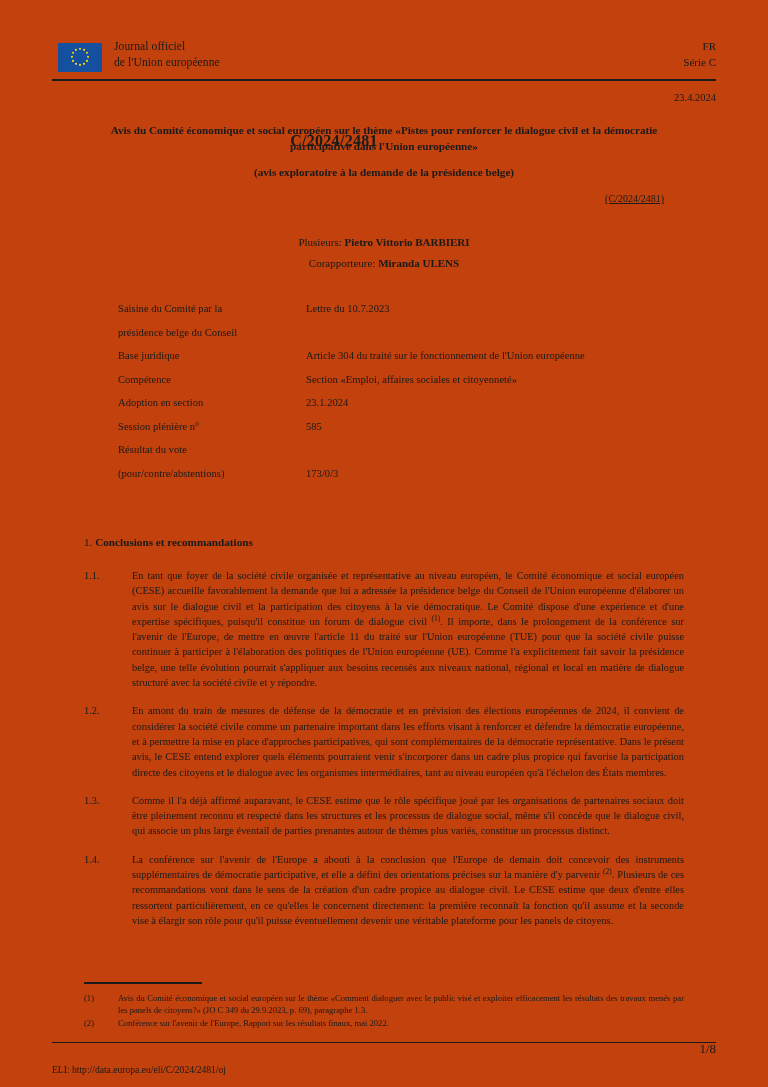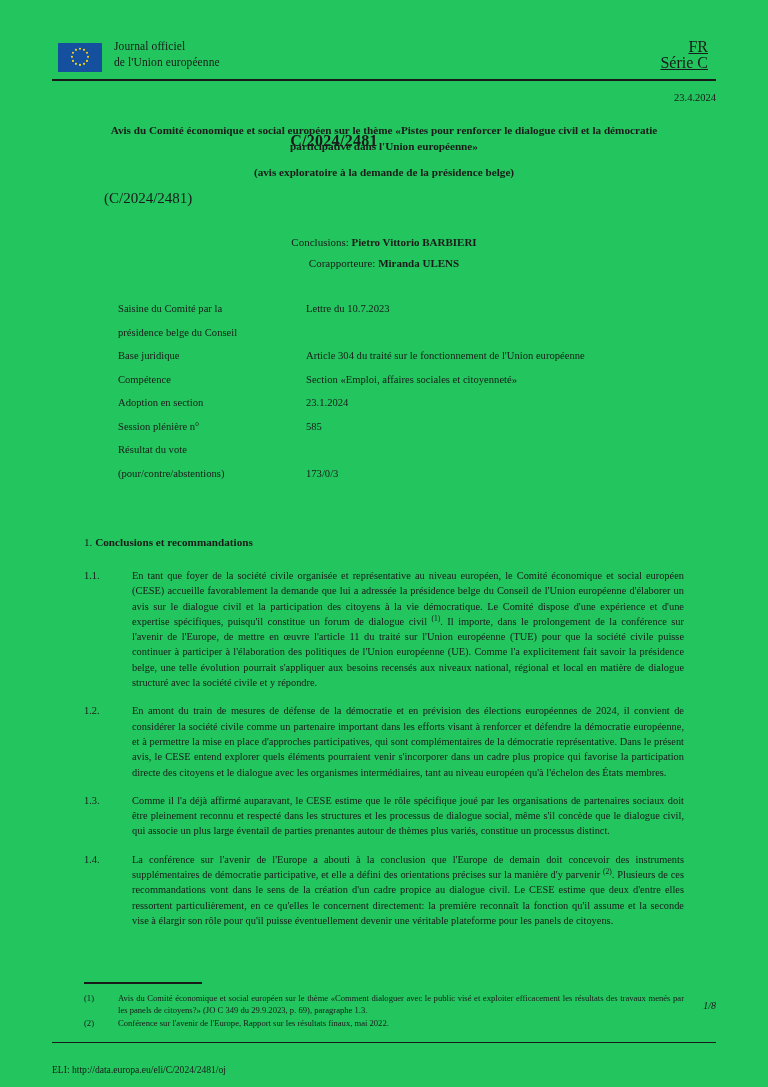--- a/index.html
+++ b/index.html
@@ -4,21 +4,21 @@
 <style>
   html, body {
     margin: 0;
     padding: 0;
     background: #c8c8c8;
   }
   .page {
     position: relative;
     width: 768px;
     height: 1087px;
-    background: #22c55e;
+    background: #c2410c;
     margin: 0 auto;
     box-sizing: border-box;
     font-family: "Liberation Serif", "DejaVu Serif", serif;
     color: #1a1a1a;
     overflow: hidden;
   }
 
   
   .masthead {
     position: absolute;
@@ -42,27 +42,26 @@
     left: 62px;
     top: -2px;
     font-size: 11.5px;
     line-height: 15.5px;
     color: #1a1a1a;
     letter-spacing: 0.1px;
   }
   .masthead-title div { white-space: nowrap; }
   .masthead-right {
     position: absolute;
-    right: 8px;
+    right: 0;
     top: -2px;
     text-align: right;
-    font-size: 16px;
+    font-size: 11px;
     line-height: 15.5px;
     color: #1a1a1a;
-    text-decoration: underline;
   }
   .masthead-right div { white-space: nowrap; }
   .rule-top {
     position: absolute;
     left: 52px;
     top: 79px;
     width: 664px;
     height: 2px;
     background: #1a1a1a;
   }
@@ -105,23 +104,24 @@
     text-align: center;
     font-size: 11.2px;
     font-weight: bold;
     line-height: 16px;
   }
   .title-ref {
     position: absolute;
     left: 104px;
     top: 191px;
     width: 560px;
-    text-align: left;
-    font-size: 15px;
+    text-align: right;
+    font-size: 10px;
     line-height: 15px;
+    text-decoration: underline;
   }
 
   
   .rapporteurs {
     position: absolute;
     left: 104px;
     top: 232px;
     width: 560px;
     text-align: center;
     font-size: 11px;
@@ -223,23 +223,22 @@
   .footer-left {
     position: absolute;
     left: 52px;
     top: 1048px;
     font-size: 9.6px;
     margin-top: 16px;
   }
   .footer-right {
     position: absolute;
     right: 52px;
-    top: 1000px;
-    font-size: 10px;
-    font-style: italic;
+    top: 1041px;
+    font-size: 13px;
   }
 </style>
 </head>
 <body>
 
 <div class="page">
 
   <div class="masthead">
     <span class="flag">
       <svg width="44" height="29" viewBox="0 0 44 29" xmlns="http://www.w3.org/2000/svg">
@@ -276,21 +275,21 @@
 
   <div class="title-main">
     <span>Avis du Comité économique et social européen sur le thème «Pistes pour renforcer le dialogue civil et</span>
     <span>la démocratie participative dans l'Union européenne»</span>
   </div>
   <div class="title-sub">(avis exploratoire à la demande de la présidence belge)</div>
   <div class="title-ref">(C/2024/2481)</div>
 
   <div class="rapporteurs">
     <div>
-      <span>Conclusions:</span>
+      <span>Plusieurs:</span>
       <span class="name">Pietro Vittorio BARBIERI</span>
     </div>
     <div>
       <span>Corapporteure:</span>
       <span class="name">Miranda ULENS</span>
     </div>
   </div>
 
   <div class="meta" id="meta-table">
       <div class="meta-row">

